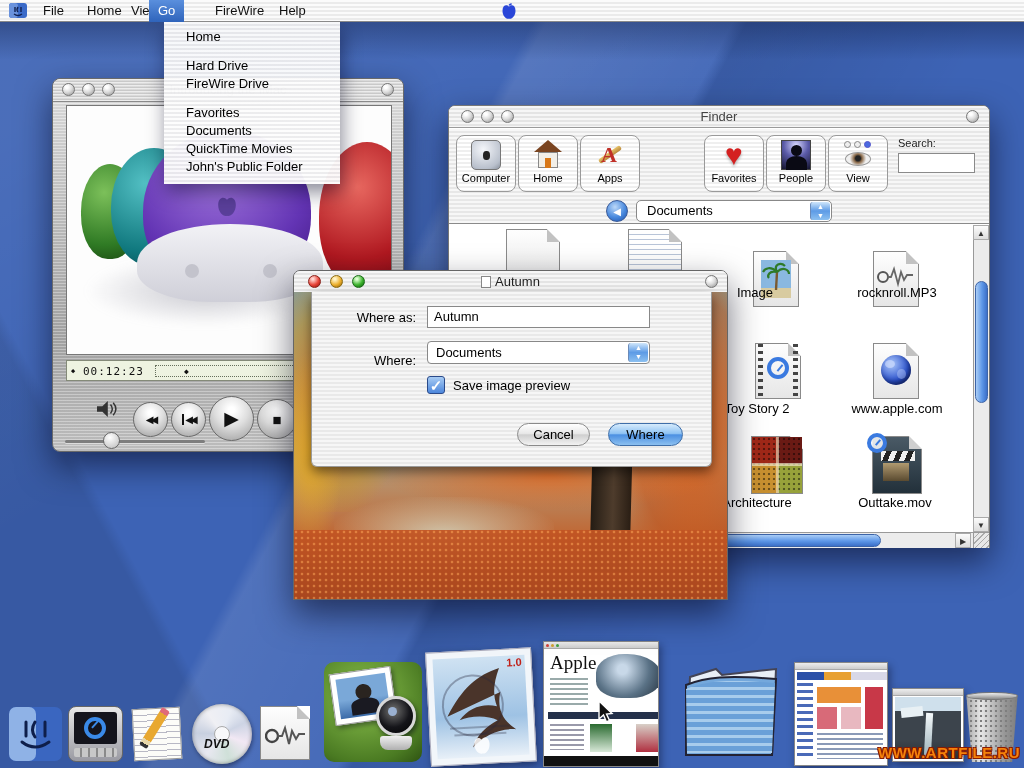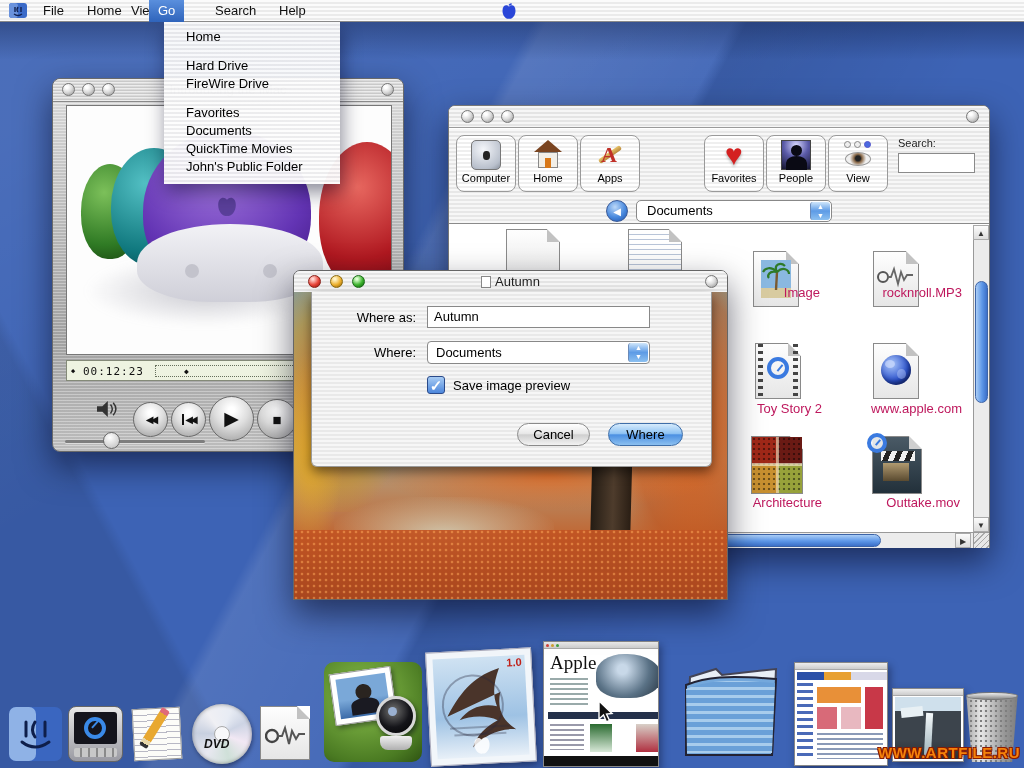--- a/index.html
+++ b/index.html
@@ -79,21 +79,21 @@
   .tb-icon { position:relative; margin:4px auto 0 auto; width:30px; height:30px; }
   .tb-label { font-size:11px; color:#000; margin-top:2px; }
   #finder-nav { position:absolute; left:0; top:91px; width:540px; height:27px;
     background:repeating-linear-gradient(180deg,#f7f7f7 0 2px,#e7e7e7 2px 4px); border-bottom:1px solid #8a8a8a; }
   #nav-dropdown { position:absolute; left:187px; top:3px; width:196px; height:22px; background:#fff;
     border:1px solid #888; border-radius:5px; font-size:13px; line-height:20px; padding-left:10px; }
   .stepper { position:absolute; right:1px; top:1px; bottom:1px; width:20px; border-radius:3px;
     background:linear-gradient(180deg,#cfe6fb,#5d9be6 50%,#8cc0f0); border-left:1px solid #6a8ab8;
     color:#fff; font-size:7px; text-align:center; line-height:9px; }
   #finder-content { position:absolute; left:1px; top:119px; width:523px; height:307px; background:#fff; }
-  .file-label { position:absolute; font-size:13px; color:#be185d; text-align:right; width:130px; }
+  .file-label { position:absolute; font-size:13px; color:#000000; text-align:center; width:130px; }
   .doc { position:absolute; width:46px; height:56px; background:linear-gradient(180deg,#fefefe,#e6e6e6);
     border:1px solid #8a8a8a; }
   .doc .fold { position:absolute; right:-1px; top:-1px; width:0; height:0;
     border-style:solid; border-width:0 13px 13px 0; border-color:#3d63b5 #fff #c2c2c2 transparent; }
   .vsb { position:absolute; left:524px; top:119px; width:16px; height:307px; background:#ececec; border-left:1px solid #999; }
   .sb-arrow { position:absolute; width:16px; height:15px; font-size:8px; color:#333; text-align:center; line-height:15px;
     background:linear-gradient(180deg,#fcfcfc,#dcdcdc); border:1px solid #aaa; }
   .sb-thumb { border-radius:7px; border:1px solid #3c64a8;
     background:linear-gradient(90deg,#aacdf6 0%,#5d97e8 55%,#3b6fc8 100%); }
   .hsb { position:absolute; left:1px; top:426px; width:523px; height:16px; background:#ececec; border-top:1px solid #999; }
@@ -134,21 +134,21 @@
   <div id="menubar">
     <svg id="apple-menu-icon" viewBox="0 0 20 16">
       <rect x="1" y="0" width="18" height="15" rx="3" fill="#3a6ac8"></rect>
       <rect x="1" y="0" width="9" height="15" rx="3" fill="#6a92dc"></rect>
       <path d="M7 4 v5 M13 4 v5 M6 11 q4 3 8 0 M10 4 q-2 3 0 5" stroke="#102050" stroke-width="1.4" fill="none"></path>
     </svg>
     <span class="mb-item" style="left:34px;">File</span>
     <span class="mb-item" style="left:78px;">Home</span>
     <span class="mb-item" style="left:122px;">View</span>
     <span class="mb-item active" style="left:149px;">Go</span>
-    <span class="mb-item" style="left:206px;">Search</span>
+    <span class="mb-item" style="left:206px;">FireWire</span>
     <span class="mb-item" style="left:270px;">Help</span>
     <svg id="center-apple" viewBox="0 0 100 115">
       <path d="M50 26 C34 6 6 16 6 52 C6 88 32 112 50 106 C68 112 94 88 94 52 C94 16 66 6 50 26 Z" fill="#2a46d8"></path>
       <ellipse cx="58" cy="10" rx="12" ry="6" transform="rotate(-30 58 10)" fill="#2a46d8"></ellipse>
     </svg>
   </div>
 
   <div id="go-menu">
     <div class="menu-item">Home</div>
     <div class="menu-gap"></div>
@@ -203,20 +203,21 @@
       <div class="qt-btn" style="left:156px; top:14px; width:45px; height:45px; font-size:19px;">▶</div>
       <div class="qt-btn" style="left:204px; top:17px; width:40px; height:40px; font-size:15px;">■</div>
     </div>
   </div>
 
   <div id="finder-win" class="win">
     <div class="titlebar">
       <span class="tl" style="left:12px;"></span>
       <span class="tl" style="left:32px;"></span>
       <span class="tl" style="left:52px;"></span>
+      <span class="title">Finder</span>
       <span class="tl" style="right:10px; left:auto;"></span>
     </div>
 
     <div id="finder-toolbar">
       <div class="tb-btn" style="left:7px;">
         <div class="tb-icon" style="border-radius:5px; border:1px solid #777; background:radial-gradient(circle at 40% 30%, #f4f6fa, #b9c0cc 75%, #8a929e);">
           <div style="position:absolute; left:11px; top:10px; width:7px; height:9px; border-radius:45%; background:#222;"></div>
         </div>
         <div class="tb-label">Computer</div>
       </div>
@@ -375,21 +376,21 @@
         <div style="position:absolute; inset:0; background-image:radial-gradient(circle at 2px 2px, rgba(255,170,90,.5) 1px, transparent 1.7px); background-size:6px 6px;"></div>
       </div>
     </div>
 
     <div id="save-sheet">
       <span class="sheet-label" style="left:14px; top:18px;">Where as:</span>
       <div class="field" style="left:115px; top:14px; width:223px; height:22px; line-height:20px; padding-left:6px;">
         <span>Autumn</span>
       </div>
 
-      <span class="sheet-label" style="left:14px; top:53px;">Where:</span>
+      <span class="sheet-label" style="left:14px; top:61px;">Where:</span>
       <div class="field" style="left:115px; top:49px; width:223px; height:23px; line-height:21px; padding-left:8px; border-radius:4px;">
         <span>Documents</span>
         <span class="stepper">▲<br>▼</span>
       </div>
 
       <div style="position:absolute; left:115px; top:84px; width:18px; height:18px; border:1px solid #2a4a8a; border-radius:3px; background:linear-gradient(180deg,#a8ccf4,#4c86dc); color:#fff; text-align:center; font-size:15px; font-weight:bold; line-height:17px;">
         <span>✓</span>
       </div>
       <span style="position:absolute; left:141px; top:86px;">Save image preview</span>
 

